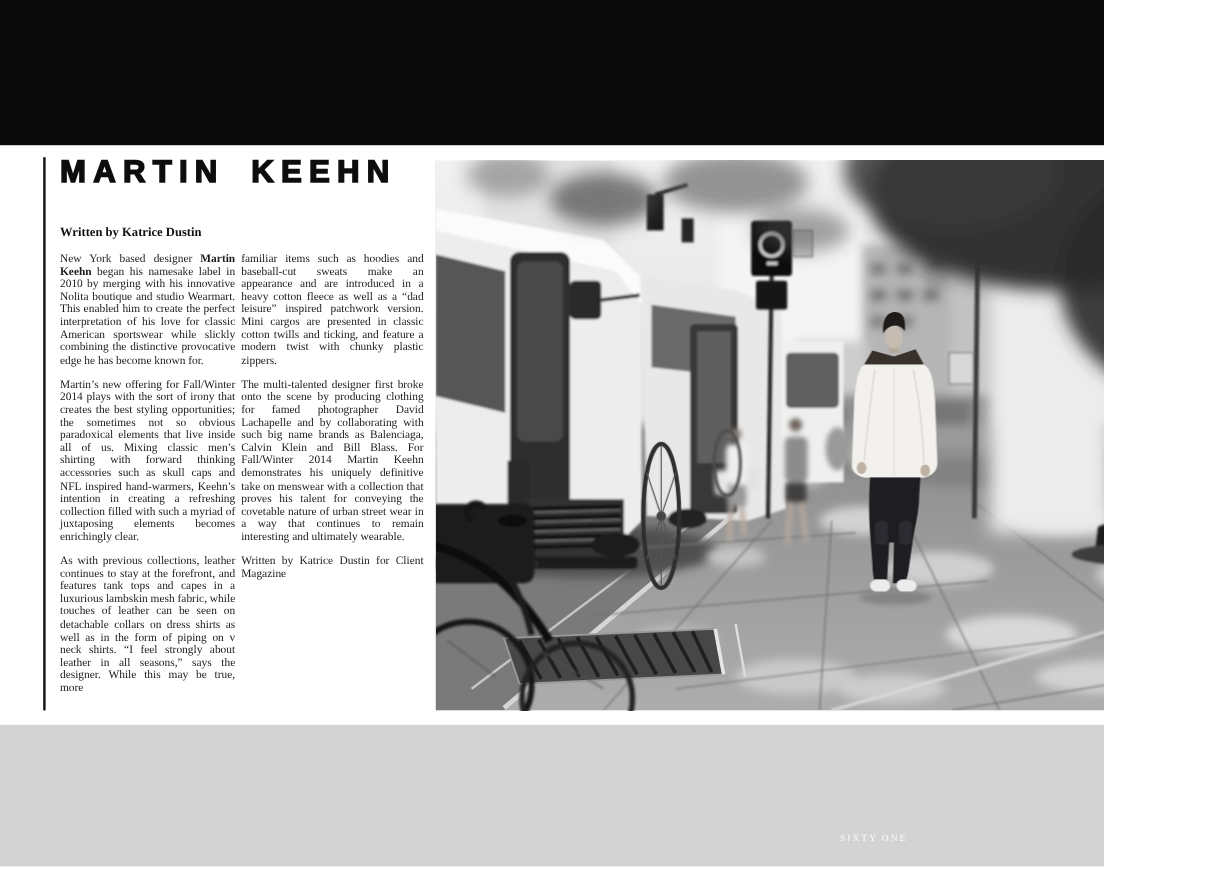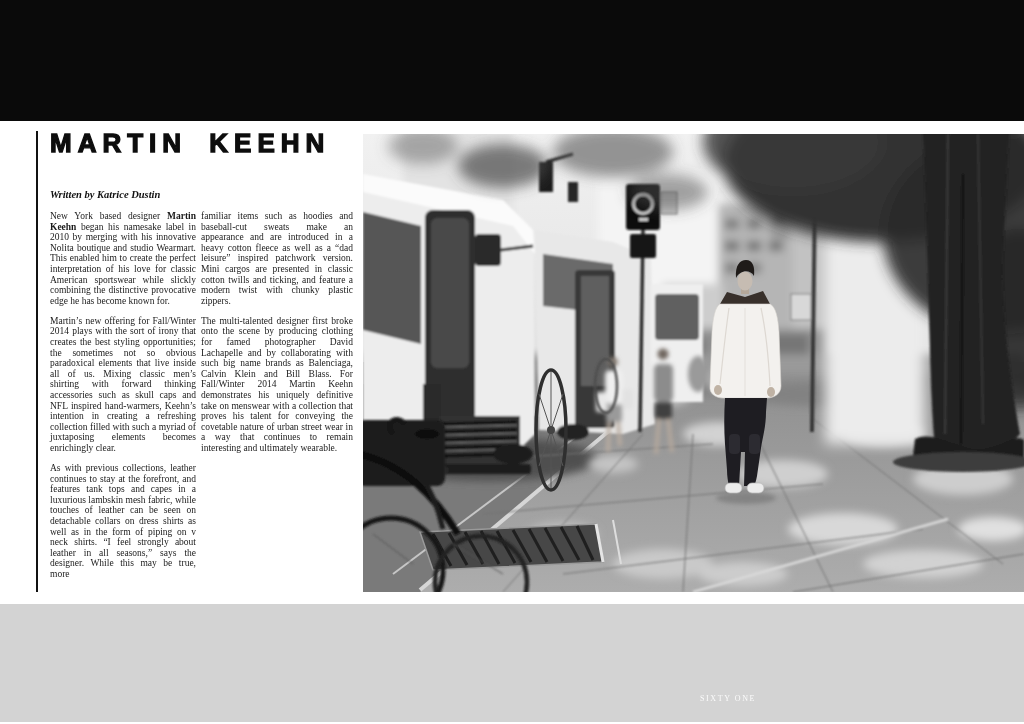--- a/index.html
+++ b/index.html
@@ -1,27 +1,27 @@
 <!DOCTYPE html>
 <html><head>
 <meta charset="utf-8">
 <style>
   html,body{margin:0;padding:0;}
   body{font-family:"Liberation Serif", serif; background:#fff;}
-  .page{position:relative;width:1024px;height:724px;background:#fff;overflow:hidden;}
+  .page{position:relative;width:920px;height:724px;background:#fff;overflow:hidden;}
 
   .top-band{position:absolute;left:0;top:0;width:1024px;height:121px;background:#0a0a0a;}
   .left-rule{position:absolute;left:36px;top:131px;width:2px;height:461px;background:#111;}
 
   .title{position:absolute;left:50px;top:130px;margin:0;
          font-family:"Liberation Sans", sans-serif;font-weight:bold;
          font-size:26px;line-height:27px;letter-spacing:6px;word-spacing:9px;
          color:#0d0d0d;-webkit-text-stroke:1.3px #0d0d0d;white-space:nowrap;}
   .byline{position:absolute;left:50px;top:189px;margin:0;
-          font-style:italic;font-weight:bold;font-size:10.5px;color:#111;}
+          font-weight:bold;font-size:10.5px;color:#111;}
 
   .col{position:absolute;top:211px;font-size:9.5px;line-height:10.6px;color:#1a1a1a;
        text-align:justify;}
   .col p{margin:0 0 9.5px 0;}
   .col1{left:50px;width:146px;}
   .col2{left:201px;width:152px;}
 
   .photo{position:absolute;left:363px;top:134px;width:661px;height:458px;margin:0;
          overflow:hidden;background:#d8d8d8;}
   .photo svg{display:block;}
@@ -44,20 +44,21 @@
 
   <div class="col col1" style="color: rgb(26, 26, 26);">
     <p><span>New York based designer </span><b>Martin Keehn</b><span> began his namesake label in 2010 by merging with his innovative Nolita boutique and studio Wearmart. This enabled him to create the perfect interpretation of his love for classic American sportswear while slickly combining the distinctive provocative edge he has become known for.</span></p>
     <p>Martin’s new offering for Fall/Winter 2014 plays with the sort of irony that creates the best styling opportunities; the sometimes not so obvious paradoxical elements that live inside all of us. Mixing classic men’s shirting with forward thinking accessories such as skull caps and NFL inspired hand-warmers, Keehn’s intention in creating a refreshing collection filled with such a myriad of juxtaposing elements becomes enrichingly clear.</p>
     <p>As with previous collections, leather continues to stay at the forefront, and features tank tops and capes in a luxurious lambskin mesh fabric, while touches of leather can be seen on detachable collars on dress shirts as well as in the form of piping on v neck shirts. “I feel strongly about leather in all seasons,” says the designer. While this may be true, more</p>
   </div>
 
   <div class="col col2" style="color: rgb(26, 26, 26);">
     <p>familiar items such as hoodies and baseball-cut sweats make an appearance and are introduced in a heavy cotton fleece as well as a “dad leisure” inspired patchwork version. Mini cargos are presented in classic cotton twills and ticking, and feature a modern twist with chunky plastic zippers.</p>
     <p>The multi-talented designer first broke onto the scene by producing clothing for famed photographer David Lachapelle and by collaborating with such big name brands as Balenciaga, Calvin Klein and Bill Blass. For Fall/Winter 2014 Martin Keehn demonstrates his uniquely definitive take on menswear with a collection that proves his talent for conveying the covetable nature of urban street wear in a way that continues to remain interesting and ultimately wearable.</p>
+    <p>Written by Katrice Dustin for Client Magazine</p>
   </div>
 
   <figure class="photo" aria-label="Black and white street photograph: model in white shirt with dark collar and dark trousers standing on sunlit sidewalk beside parked buses, bicycles, pedestrians and trees">
     <svg width="661" height="458" viewBox="0 0 661 458" xmlns="http://www.w3.org/2000/svg">
       <defs>
         <filter id="b1" x="-20%" y="-20%" width="140%" height="140%">
             <feGaussianBlur stdDeviation="1"></feGaussianBlur>
           </filter>
         <filter id="b2" x="-30%" y="-30%" width="160%" height="160%">
             <feGaussianBlur stdDeviation="2"></feGaussianBlur>

